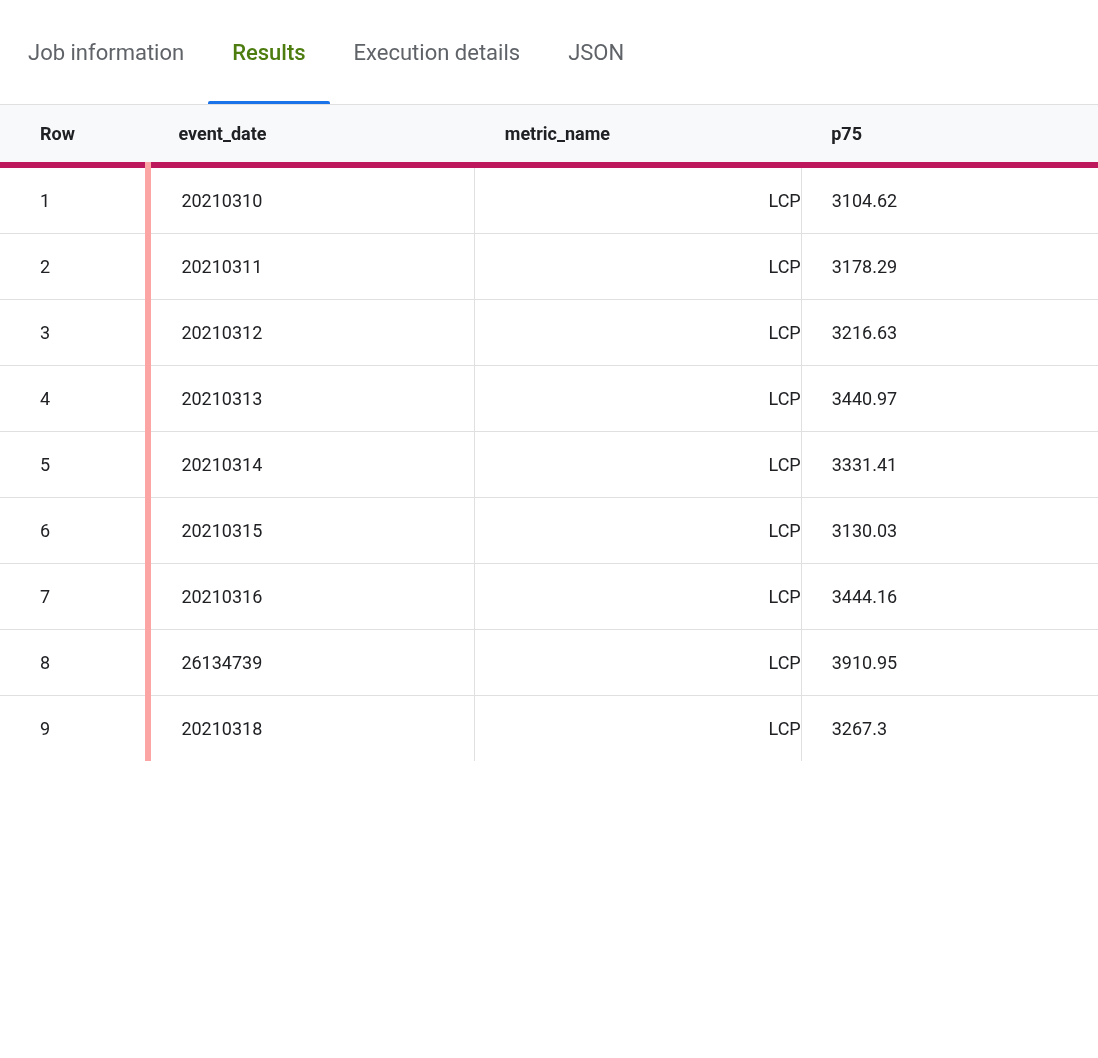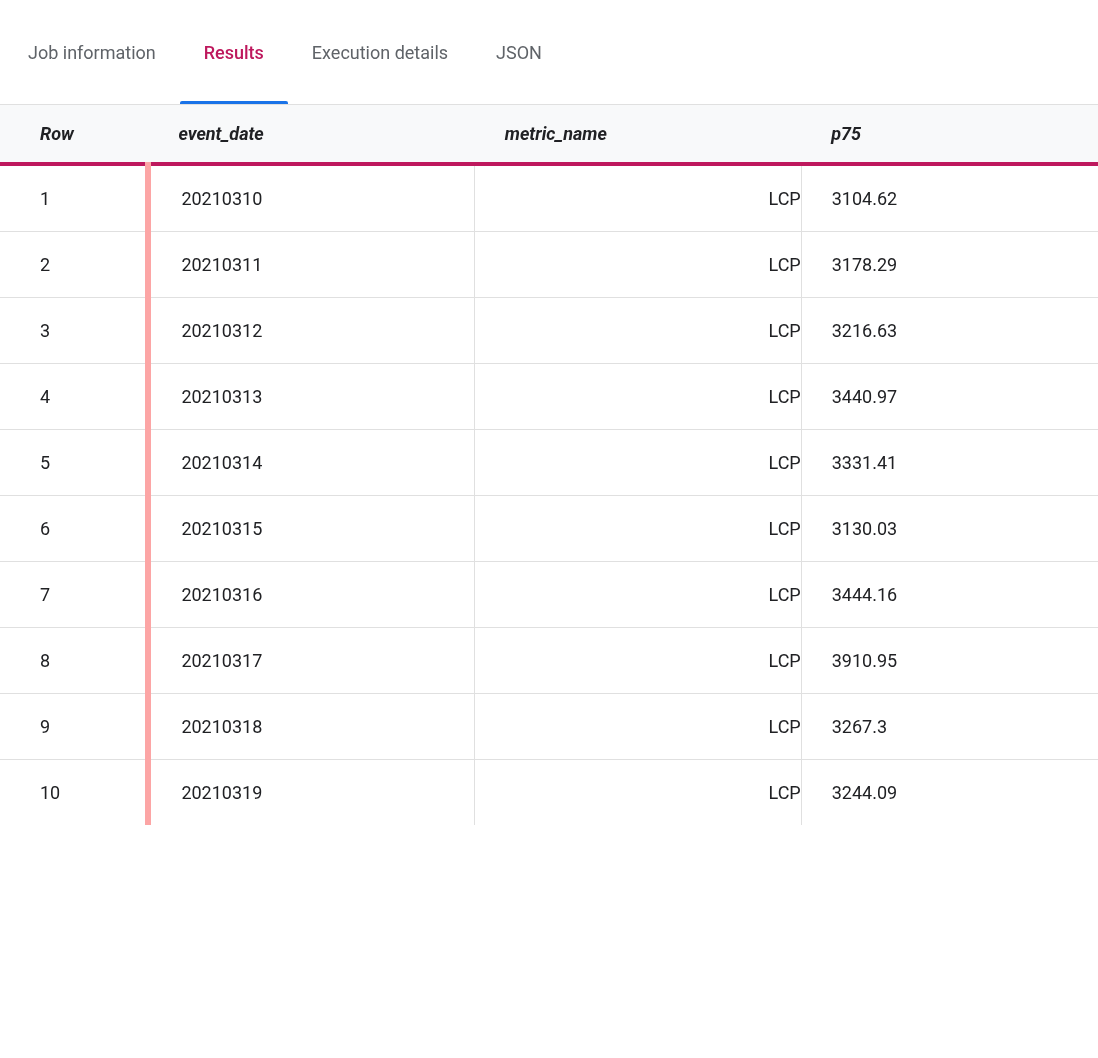--- a/index.html
+++ b/index.html
@@ -22,34 +22,34 @@
       border-bottom: 1px solid #e0e0e0;
       padding: 0 20px;
       height: 105px;
     }
 
     .tab {
       padding: 0 24px;
       height: 100%;
       display: flex;
       align-items: center;
-      font-size: 18px;
+      font-size: 22px;
       color: #5f6368;
       cursor: pointer;
       position: relative;
       white-space: nowrap;
       font-weight: 400;
     }
 
     .tab:first-child {
       padding-left: 8px;
     }
 
     .tab.active {
-      color: #be185d;
+      color: #4d7c0f;
       font-weight: 500;
       text-align: right;
     }
 
     .tab.active::after {
       content: '';
       position: absolute;
       bottom: 0;
       left: 0;
       right: 0;
@@ -63,22 +63,21 @@
     }
 
     table {
       width: 100%;
       border-collapse: collapse;
       font-size: 18px;
     }
 
     thead tr {
       background: #f8f9fa;
-      border-bottom: 4px solid #be185d;
-      font-style: italic;
+      border-bottom: 6px solid #be185d;
     }
 
     thead th {
       text-align: left;
       padding: 18px 0 18px 0;
       font-weight: 700;
       font-size: 18px;
       color: #202124;
     }
 
@@ -206,31 +205,25 @@
           <td>3130.03</td>
         </tr>
         <tr>
           <td>7</td>
           <td>20210316</td>
           <td>LCP</td>
           <td>3444.16</td>
         </tr>
         <tr>
           <td>8</td>
-          <td>20210317</td>
+          <td>26134739</td>
           <td>LCP</td>
           <td>3910.95</td>
         </tr>
         <tr>
           <td>9</td>
           <td>20210318</td>
           <td>LCP</td>
           <td>3267.3</td>
-        </tr>
-        <tr>
-          <td>10</td>
-          <td>20210319</td>
-          <td>LCP</td>
-          <td>3244.09</td>
         </tr>
       </tbody>
   </table>
 </div>
 
 </body></html>

